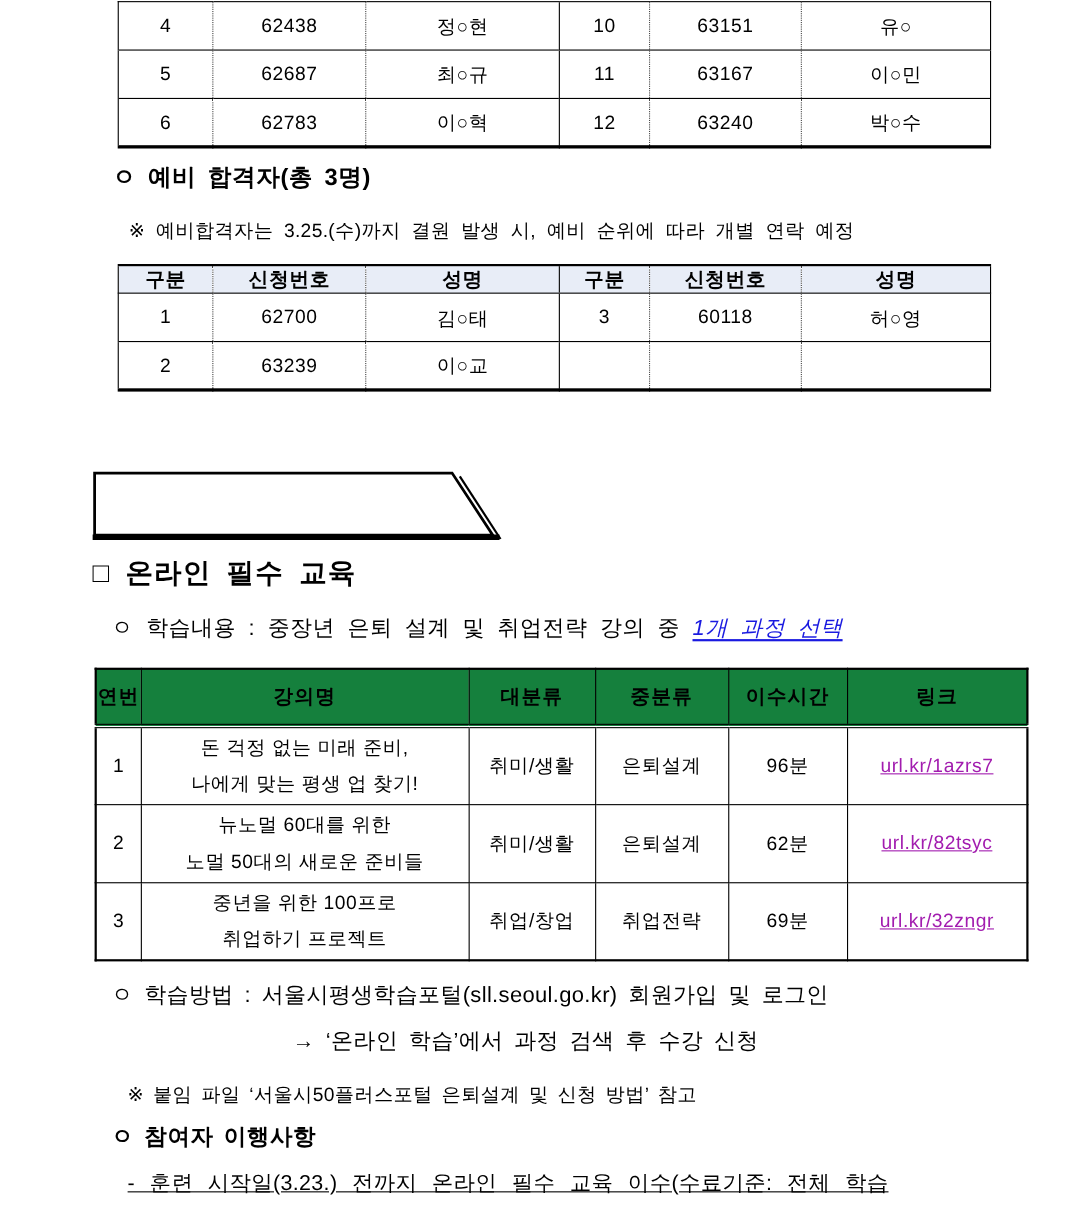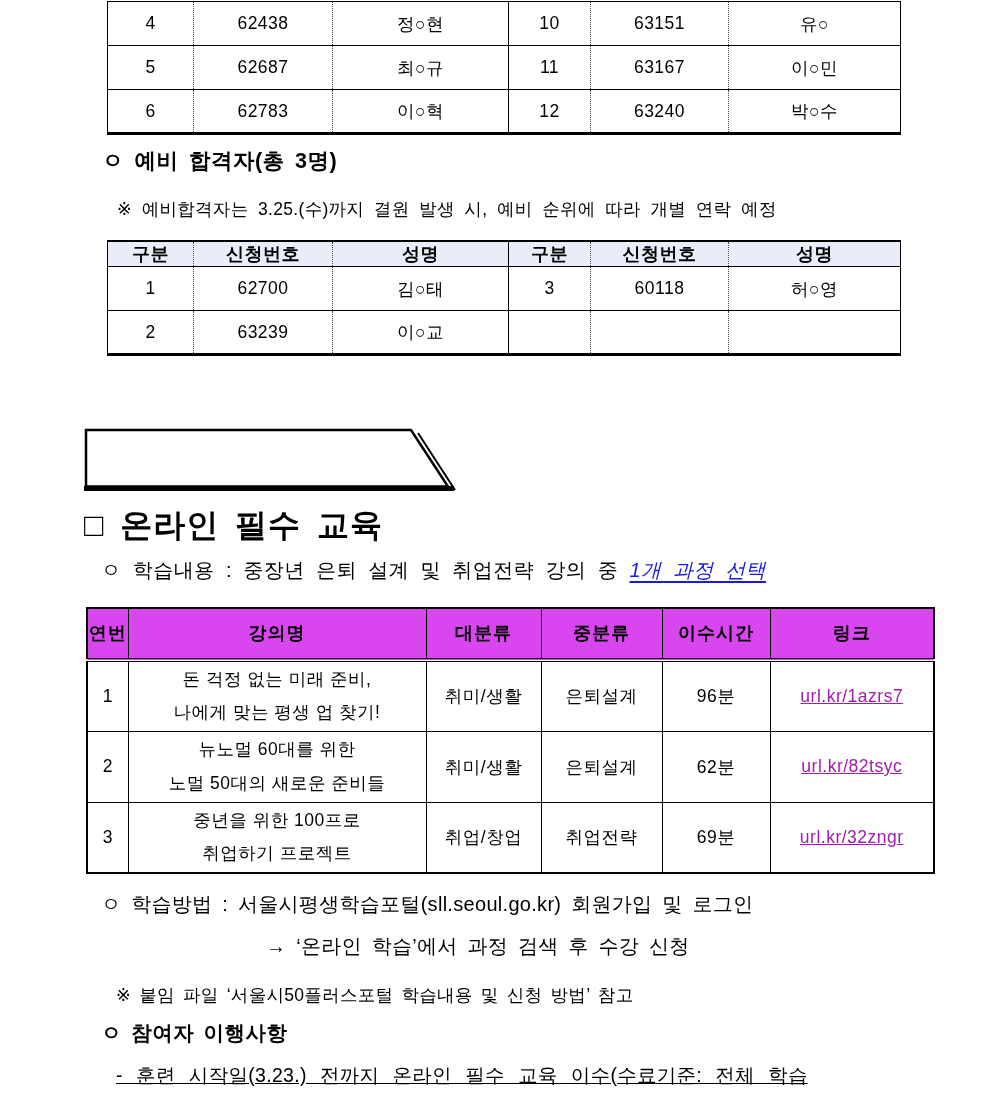--- a/index.html
+++ b/index.html
@@ -30,34 +30,34 @@
   table#waitlist-table { border-top:2.5px solid #000; }
   table#waitlist-table th {
     background:#e8edf7; font-weight:700; height:18px;
     border-bottom:1.5px solid #000; font-size:18px;
   }
 
   
   table.course { border-collapse:collapse; table-layout:fixed; width:847px;
     border:2px solid #000; }
   table.course th {
-    background:#d946ef; font-weight:700; font-size:18px;
+    background:#15803d; font-weight:700; font-size:18px;
     height:52px; text-align:center; vertical-align:middle;
     border:1px solid #000; border-bottom:4px double #000;
     word-break:break-all; line-height:1.25; letter-spacing:1px;
   }
   table.course td {
     border:1px solid #000; text-align:center; vertical-align:middle;
     font-size:17.5px; height:71px; letter-spacing:.5px;
   }
   table.course td.course-name { white-space:pre-line; line-height:1.9; }
   a.tbl-link { color:#a21caf; text-decoration:underline; cursor:pointer; font-size:17.5px; }
   #waitlist-title   { left:102px; top:146px; font-size:21.5px; font-weight:700; word-spacing:4px; letter-spacing:.5px; }
   #waitlist-note    { left:117px; top:197px; font-size:17.5px; word-spacing:4.5px; letter-spacing:.3px; }
-  #subsection-title { left:84px;  top:504px; font-size:32px; font-weight:700; word-spacing:6px; letter-spacing:1px; }
+  #subsection-title { left:84px;  top:504px; font-size:25px; font-weight:700; word-spacing:6px; letter-spacing:1px; }
   #content-line     { left:101px; top:557px; font-size:20px; word-spacing:5.5px; letter-spacing:.4px; }
   #content-line .highlight { color:#1a1ae0; text-decoration:underline; text-underline-offset:4px; font-weight:500; cursor:pointer;font-style:italic; }
   #method-line1     { left:101px; top:891px; font-size:20px; word-spacing:4px; letter-spacing:.3px; }
   #method-line2     { left:266px; top:933px; font-size:20px; word-spacing:4px; letter-spacing:.3px; }
   #attachment-note  { left:116px; top:983px; font-size:17.5px; word-spacing:3px; letter-spacing:.3px; }
   #obligation-title { left:101px; top:1019px; font-size:20.5px; font-weight:700; word-spacing:3px; letter-spacing:.5px; }
   #obligation-line  { left:116px; top:1062px; font-size:19.5px; word-spacing:7.5px; letter-spacing:.3px;text-decoration:underline; }
 
   
   #section-banner { left:84px; top:428px; width:380px; height:66px; }
@@ -214,15 +214,15 @@
       <td>69분</td>
       <td>
         <a class="tbl-link">url.kr/32zngr</a>
       </td>
     </tr>
   </tbody>
 </table>
 
 <div id="method-line1" class="abs">ㅇ 학습방법 : 서울시평생학습포털(sll.seoul.go.kr) 회원가입 및 로그인</div>
 <div id="method-line2" class="abs">→ ‘온라인 학습’에서 과정 검색 후 수강 신청</div>
-<div id="attachment-note" class="abs">※ 붙임 파일 ‘서울시50플러스포털 학습내용 및 신청 방법’ 참고</div>
+<div id="attachment-note" class="abs">※ 붙임 파일 ‘서울시50플러스포털 은퇴설계 및 신청 방법’ 참고</div>
 <div id="obligation-title" class="abs">ㅇ 참여자 이행사항</div>
 <div id="obligation-line" class="abs">- 훈련 시작일(3.23.) 전까지 온라인 필수 교육 이수(수료기준: 전체 학습</div>
 
 </body></html>

